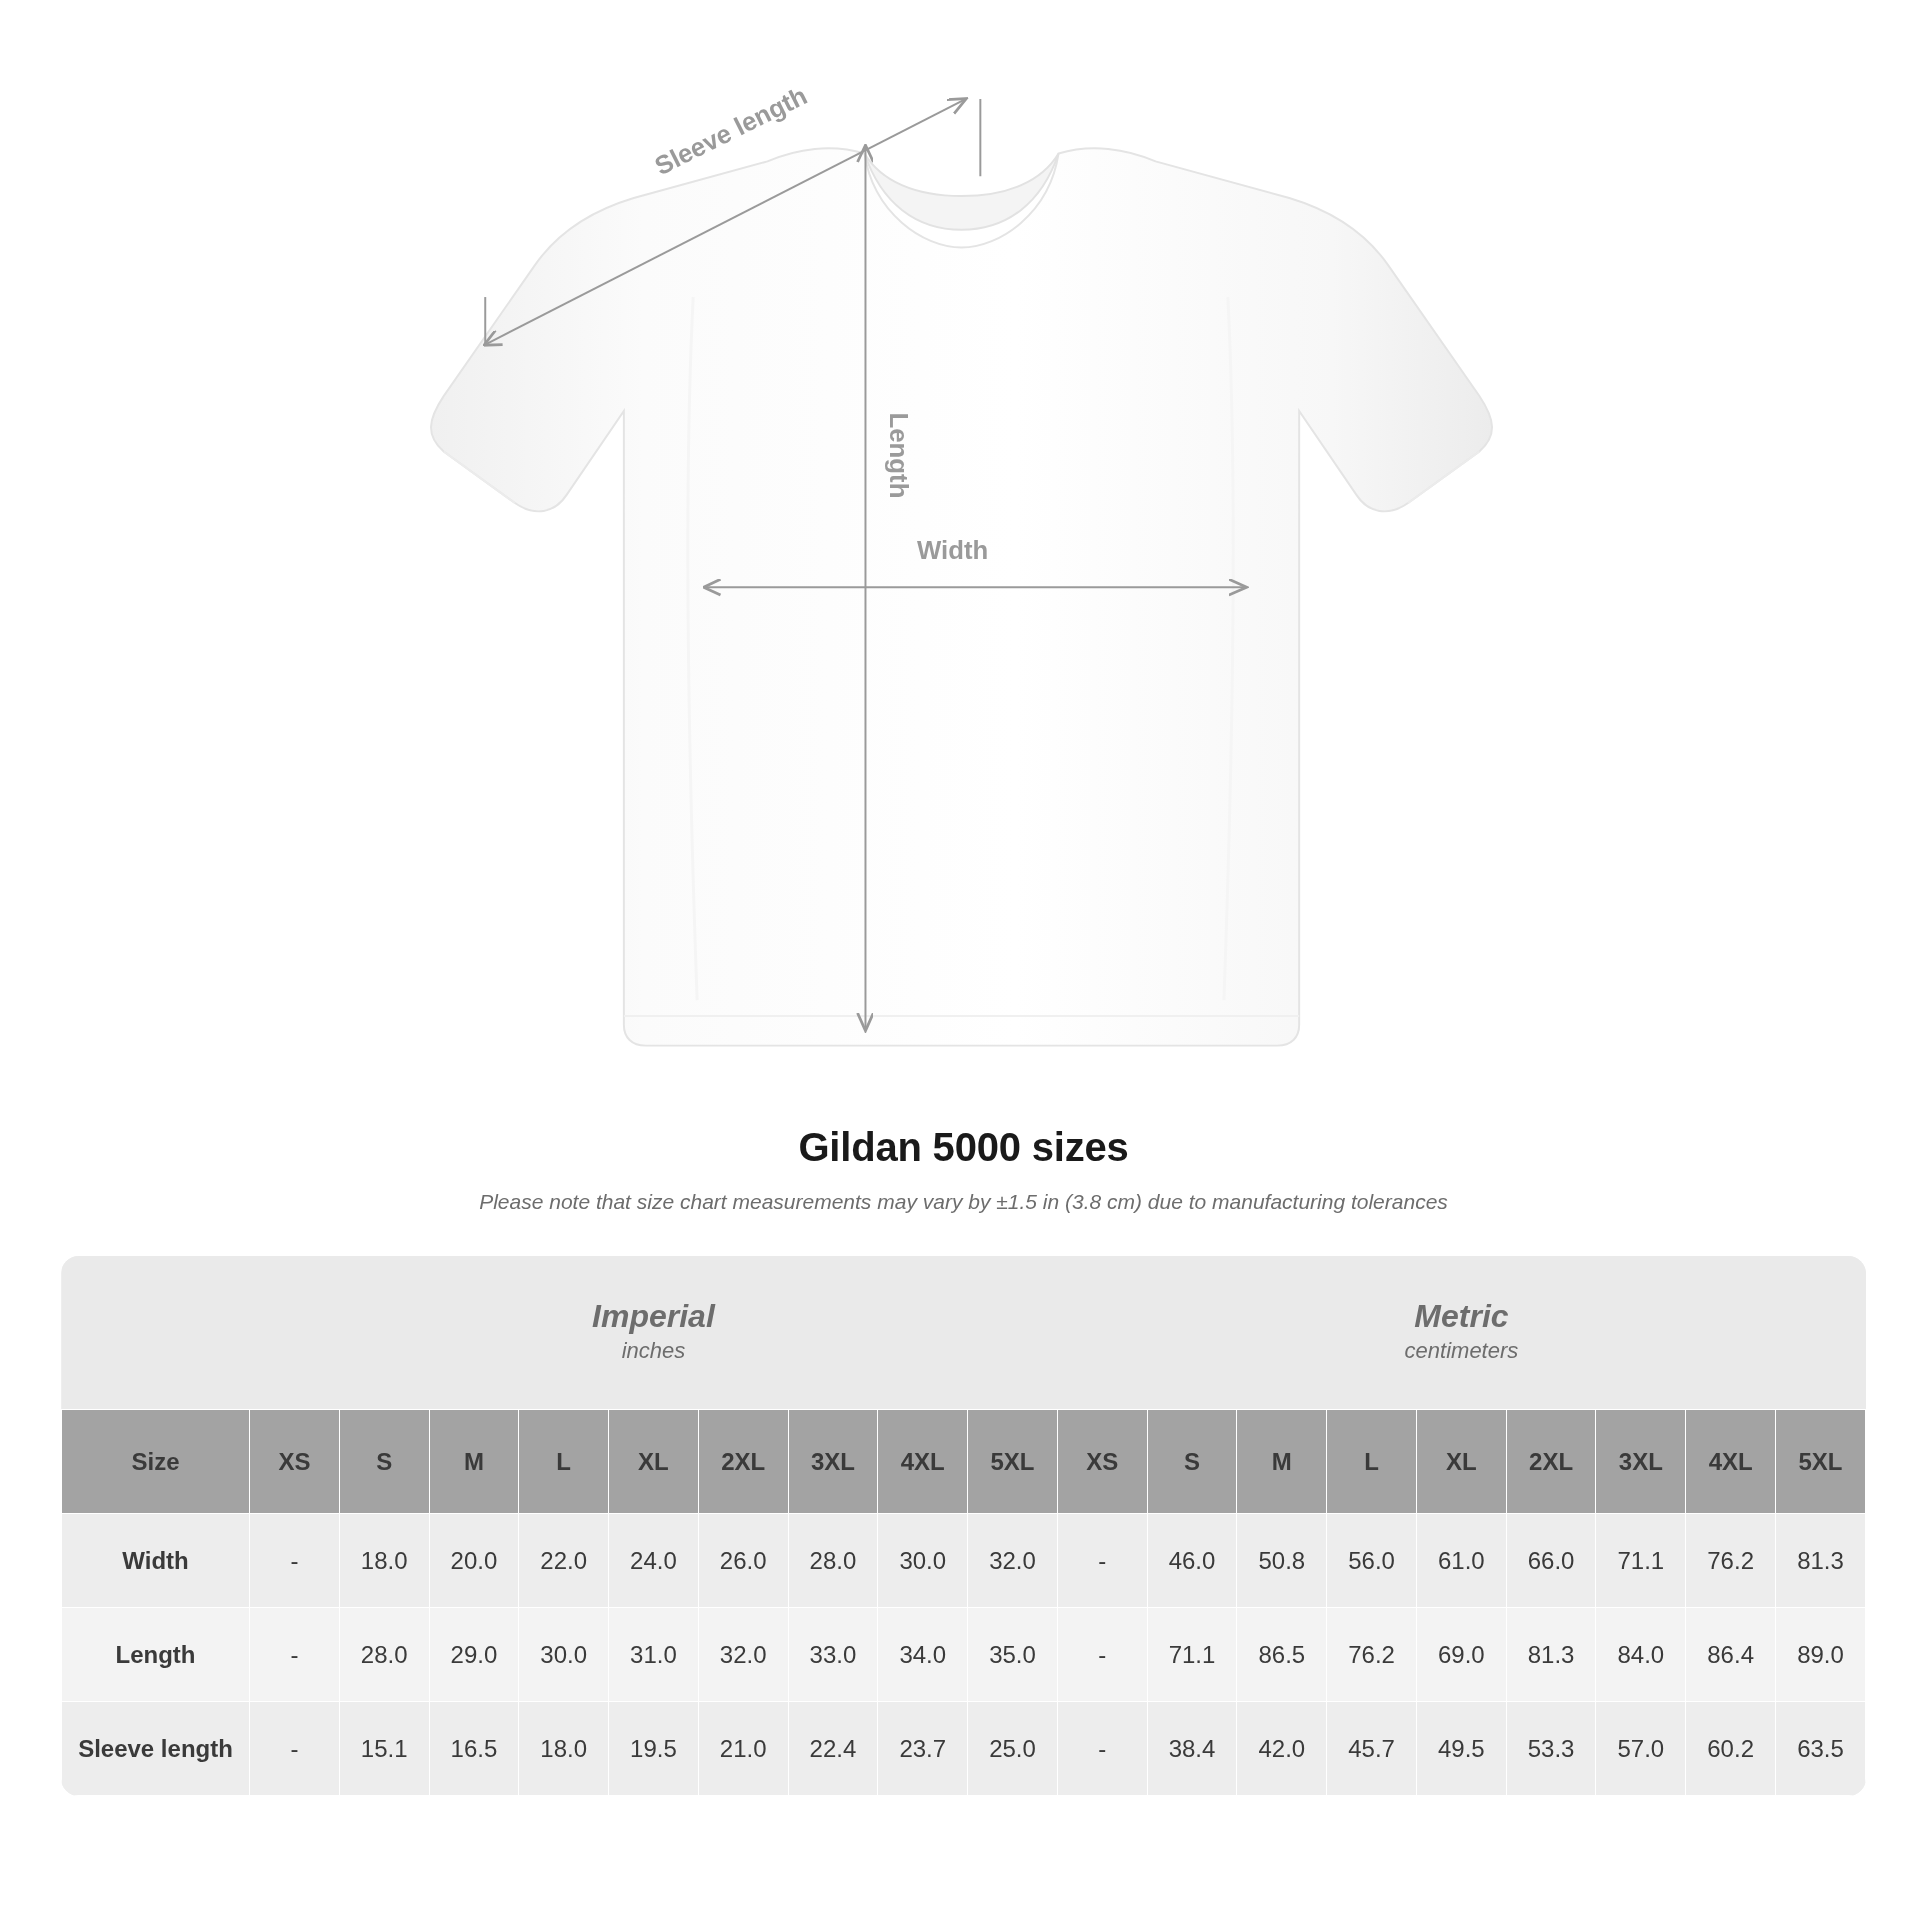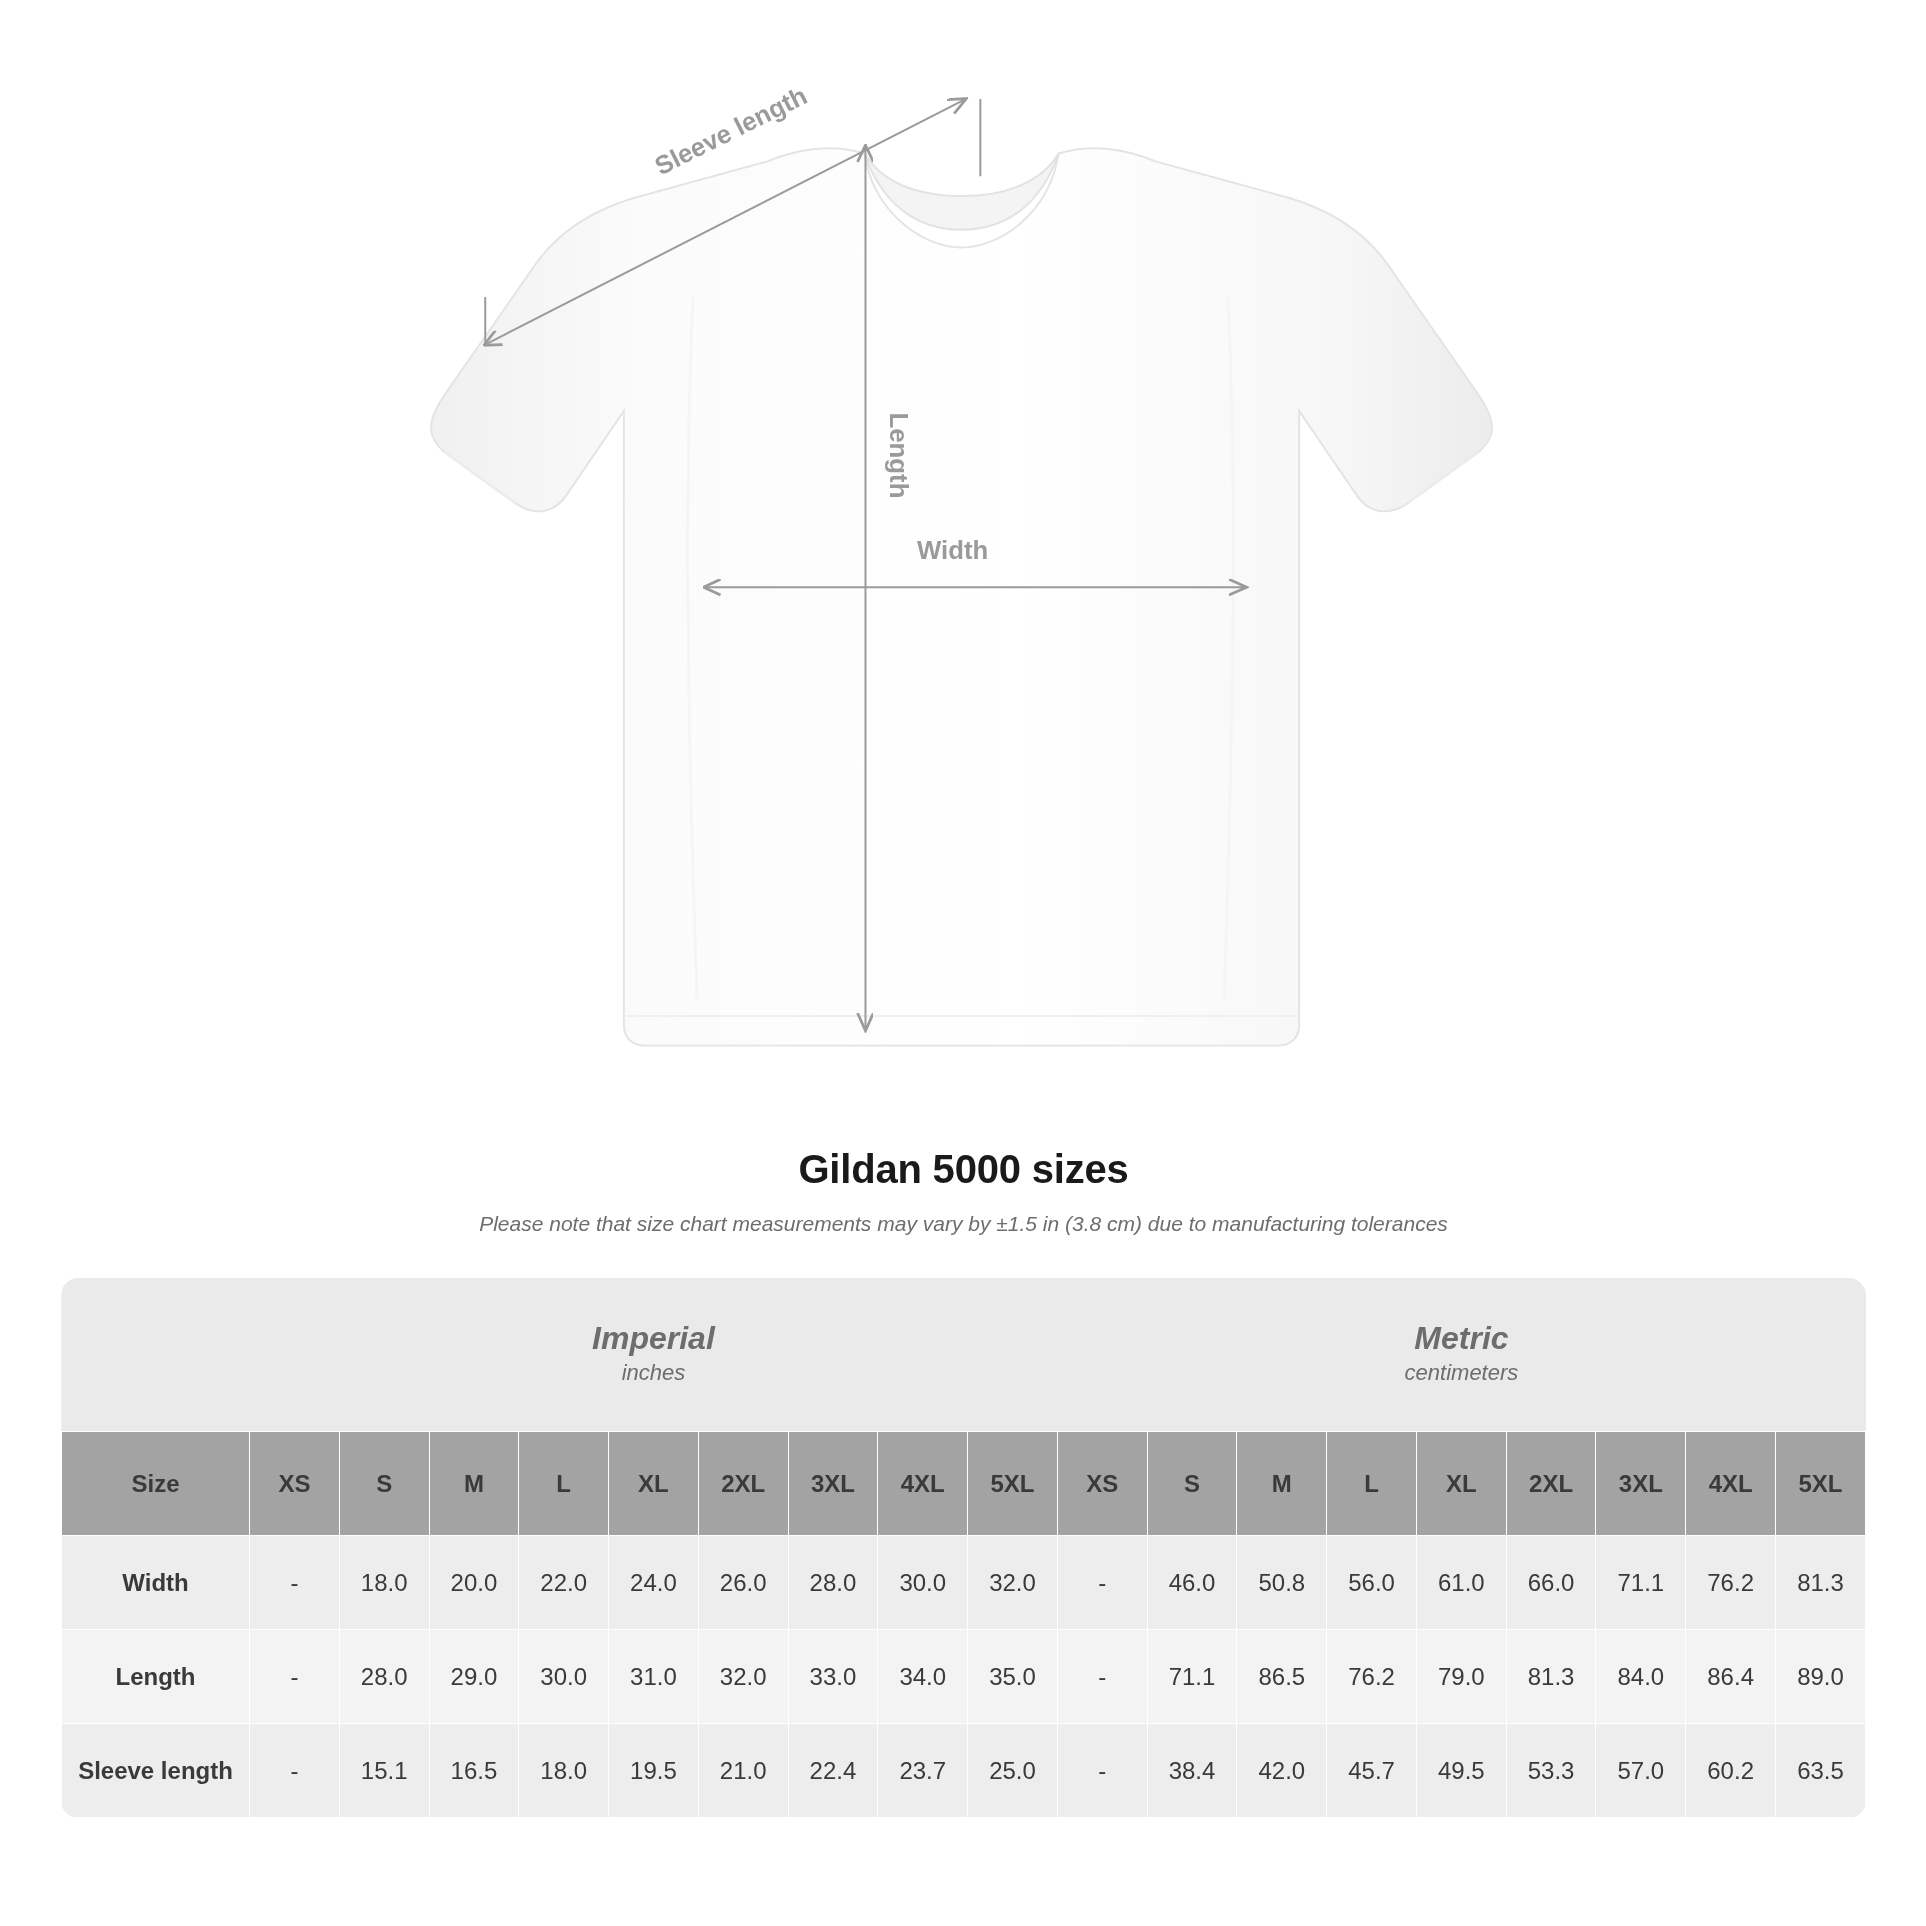--- a/index.html
+++ b/index.html
@@ -29,21 +29,21 @@
   }
   .illustration svg {
     position: absolute;
     top: 0;
     left: 0;
   }
 
   
   .title-block {
     text-align: center;
-    margin-top: 38px;
+    margin-top: 16px;
   }
   .chart-title {
     font-size: 40px;
     font-weight: bold;
     color: #1a1a1a;
     letter-spacing: -0.2px;
   }
   .chart-note {
     font-size: 21px;
     font-style: italic;
@@ -288,21 +288,21 @@
             <td>30.0</td>
             <td>31.0</td>
             <td>32.0</td>
             <td>33.0</td>
             <td>34.0</td>
             <td>35.0</td>
             <td>-</td>
             <td>71.1</td>
             <td>86.5</td>
             <td>76.2</td>
-            <td>79.0</td>
+            <td>69.0</td>
             <td>81.3</td>
             <td>84.0</td>
             <td>86.4</td>
             <td>89.0</td>
           </tr>
           <tr class="data-row">
             <td class="row-label">Sleeve length</td>
             <td>-</td>
             <td>15.1</td>
             <td>16.5</td>

